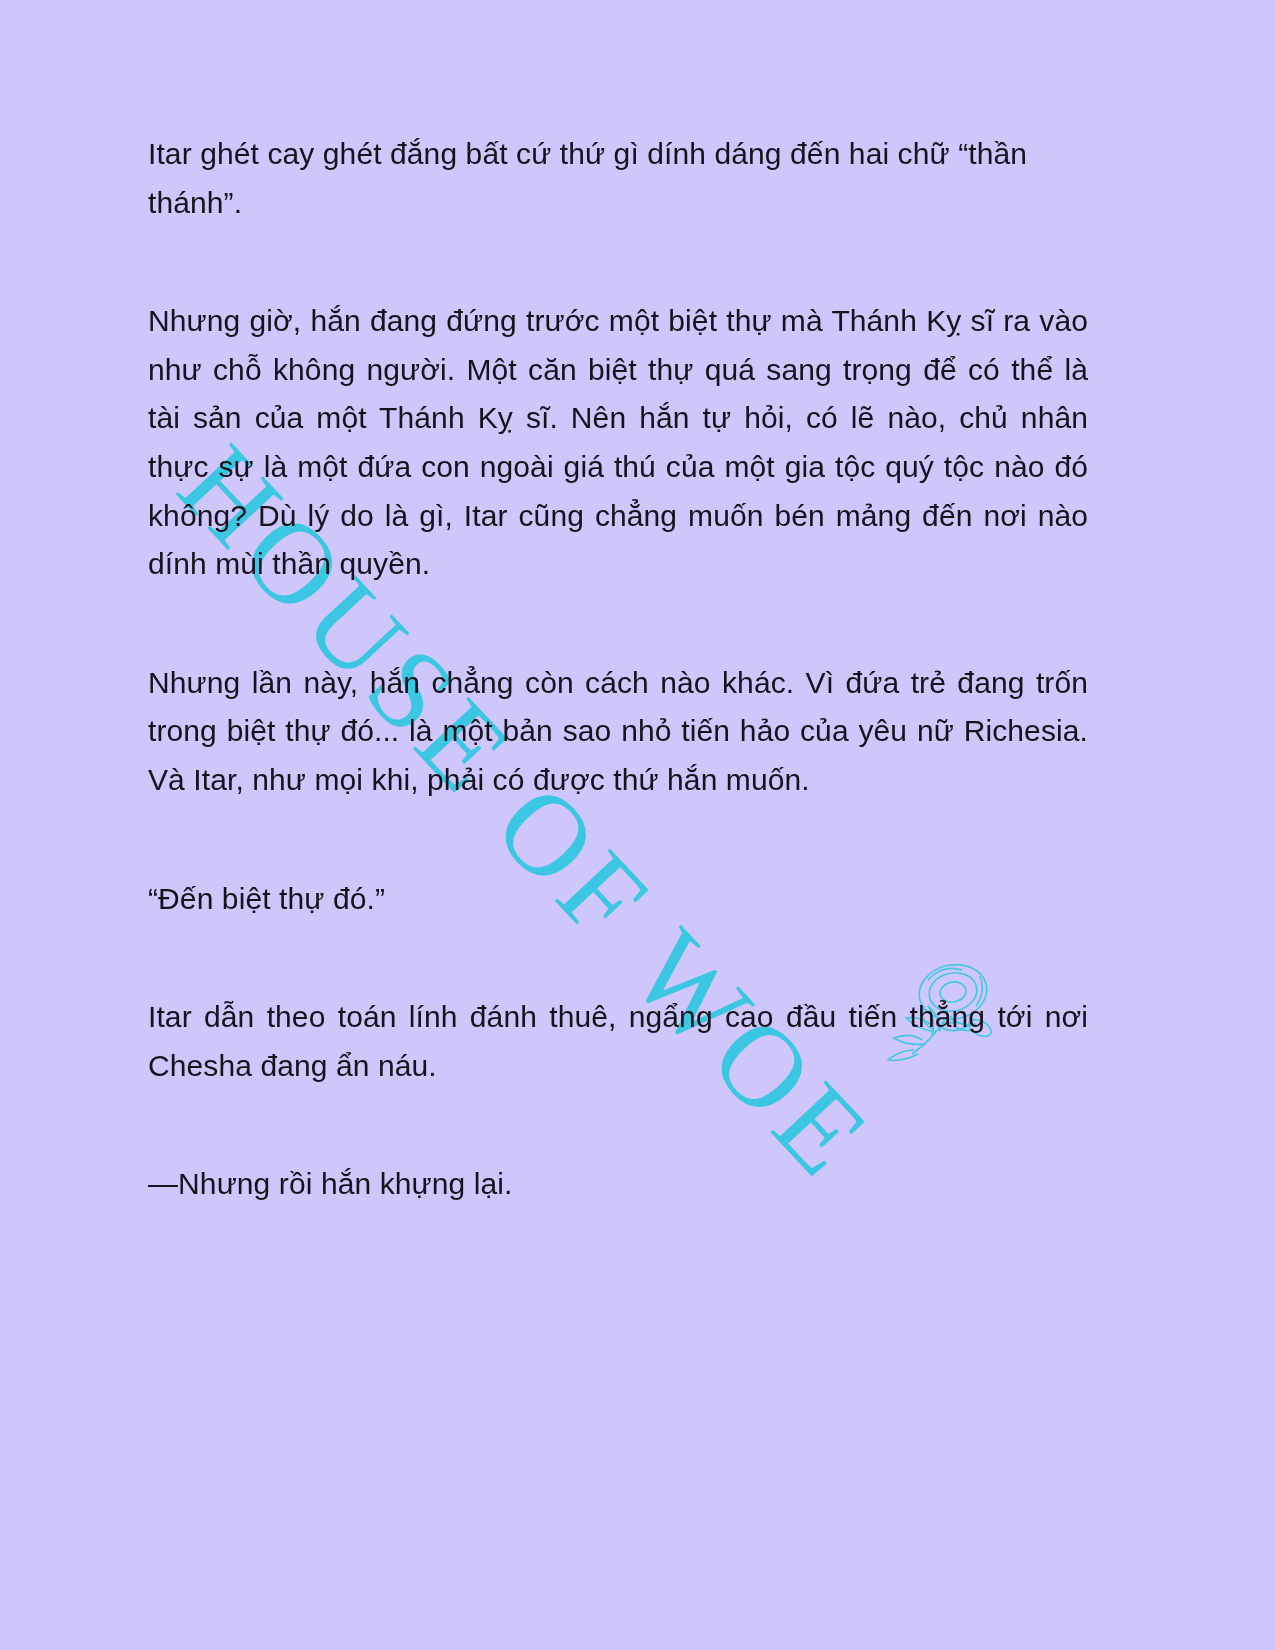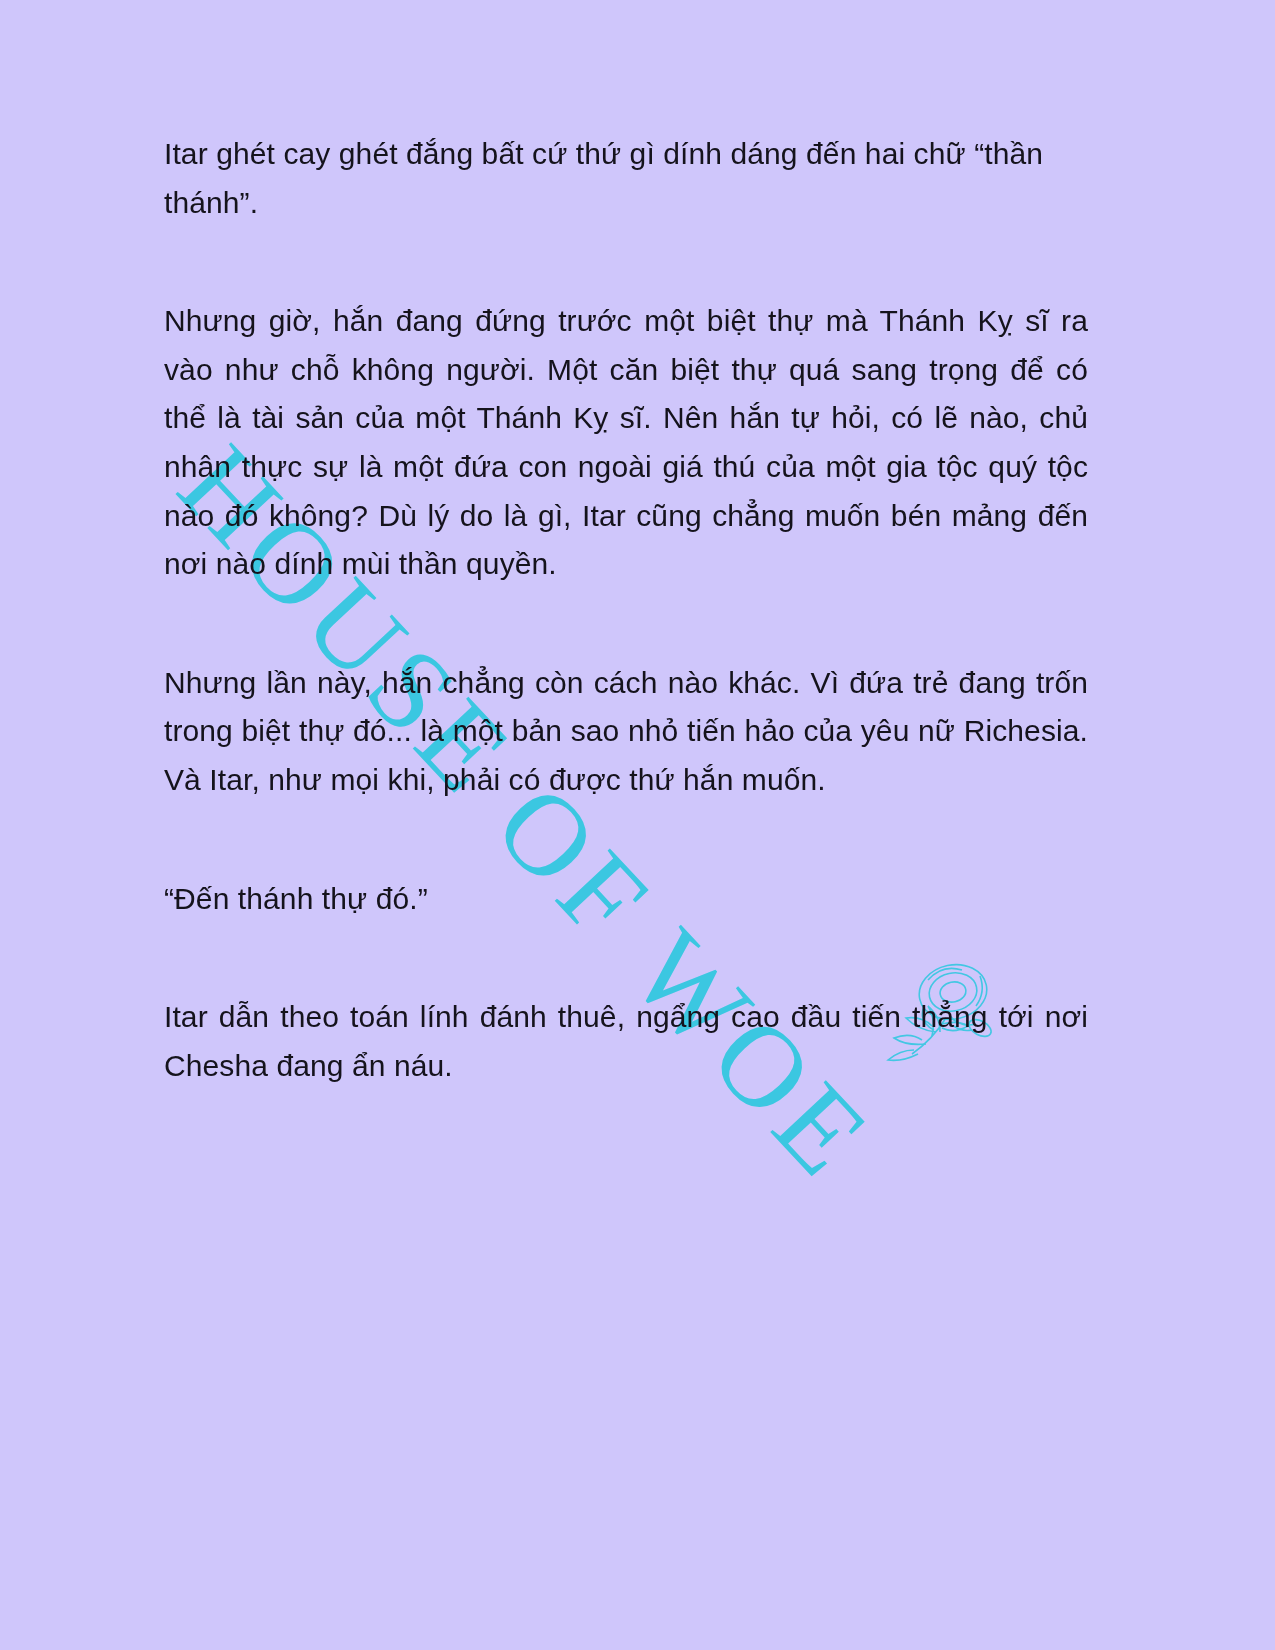--- a/index.html
+++ b/index.html
@@ -26,21 +26,21 @@
     top: 130px;
     width: 940px;
     z-index: 3;
   }
   .para {
     font-family: "Liberation Sans", sans-serif;
     font-size: 30px;
     line-height: 1.62;
     color: #15131c;
     letter-spacing: 0.1px;
-    margin: 0 0 56px 16px;
+    margin: 0 0 56px 0;
     text-align: left;
   }
   .para.justified {
     text-align: justify;
   }
   .spacer-lg {
     height: 14px;
   }
 
   
@@ -104,20 +104,21 @@
     </svg>
   </div>
 
   <div id="text-column">
     <p class="para">Itar ghét cay ghét đắng bất cứ thứ gì dính dáng đến hai chữ “thần thánh”.</p>
     <div class="spacer-lg"></div>
     <p class="para justified">Nhưng giờ, hắn đang đứng trước một biệt thự mà Thánh Kỵ sĩ ra vào như chỗ không người. Một căn biệt thự quá sang trọng để có thể là tài sản của một Thánh Kỵ sĩ. Nên hắn tự hỏi, có lẽ nào, chủ nhân thực sự là một đứa con ngoài giá thú của một gia tộc quý tộc nào đó không? Dù lý do là gì, Itar cũng chẳng muốn bén mảng đến nơi nào dính mùi thần quyền.</p>
     <div class="spacer-lg"></div>
     <p class="para justified">Nhưng lần này, hắn chẳng còn cách nào khác. Vì đứa trẻ đang trốn trong biệt thự đó... là một bản sao nhỏ tiến hảo của yêu nữ Richesia. Và Itar, như mọi khi, phải có được thứ hắn muốn.</p>
     <div class="spacer-lg"></div>
-    <p class="para">“Đến thánh thự đó.”</p>
+    <p class="para">“Đến biệt thự đó.”</p>
     <div class="spacer-lg"></div>
     <p class="para justified">Itar dẫn theo toán lính đánh thuê, ngẩng cao đầu tiến thẳng tới nơi Chesha đang ẩn náu.</p>
     <div class="spacer-lg"></div>
+    <p class="para">—Nhưng rồi hắn khựng lại.</p>
     <div class="spacer-lg"></div>
   </div>
 
 </div>
 
 </body></html>

